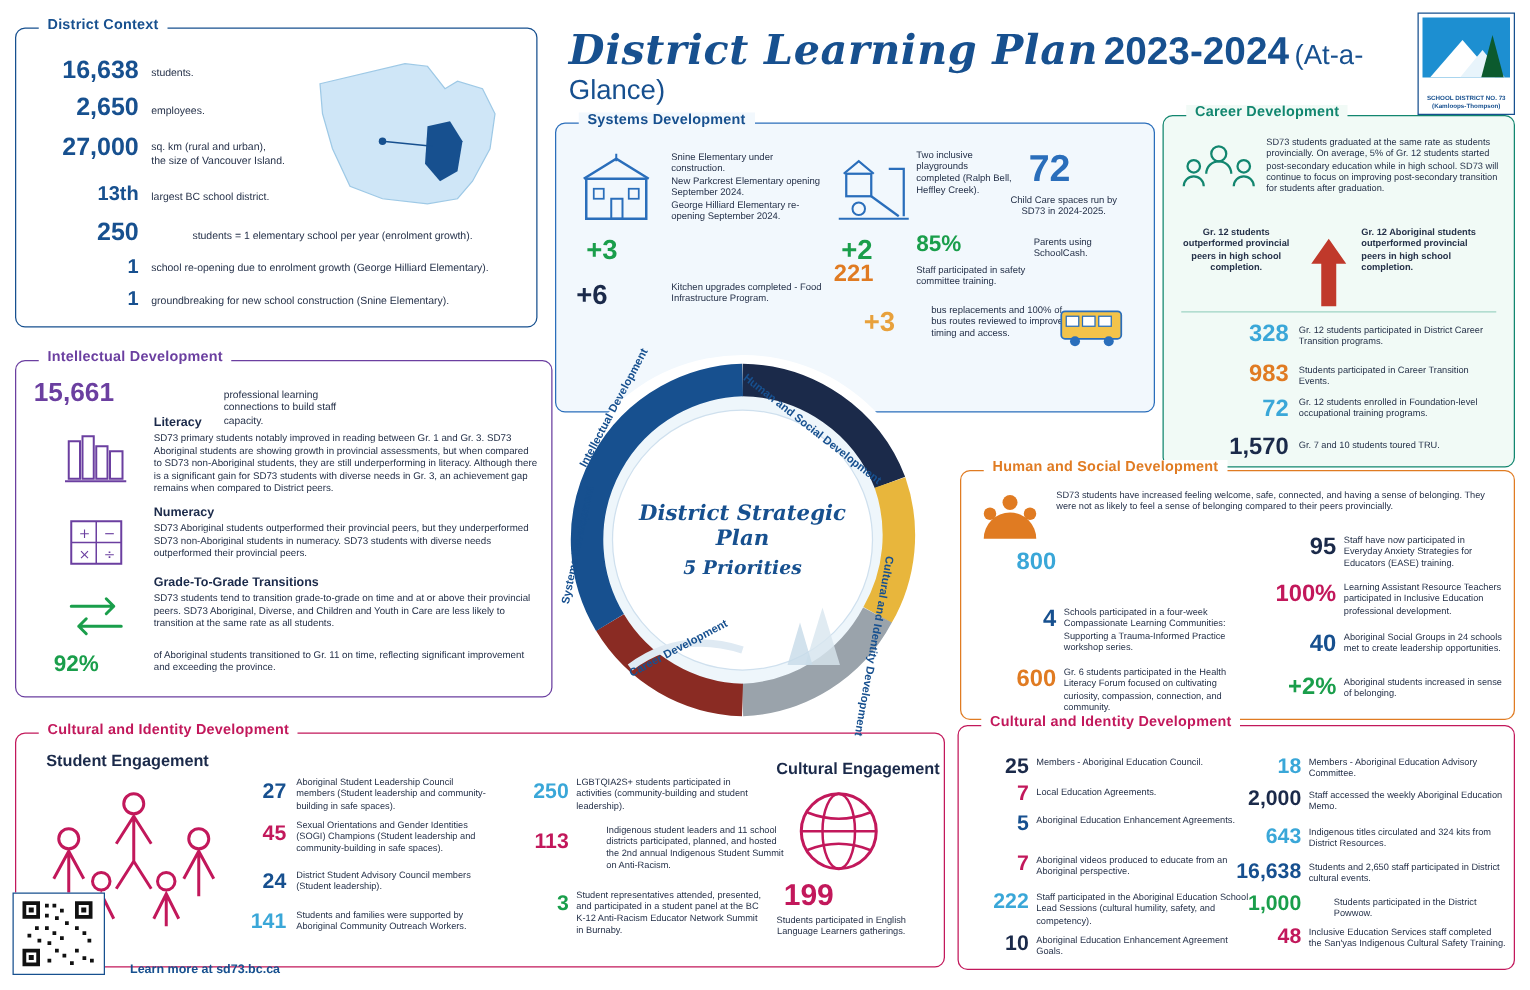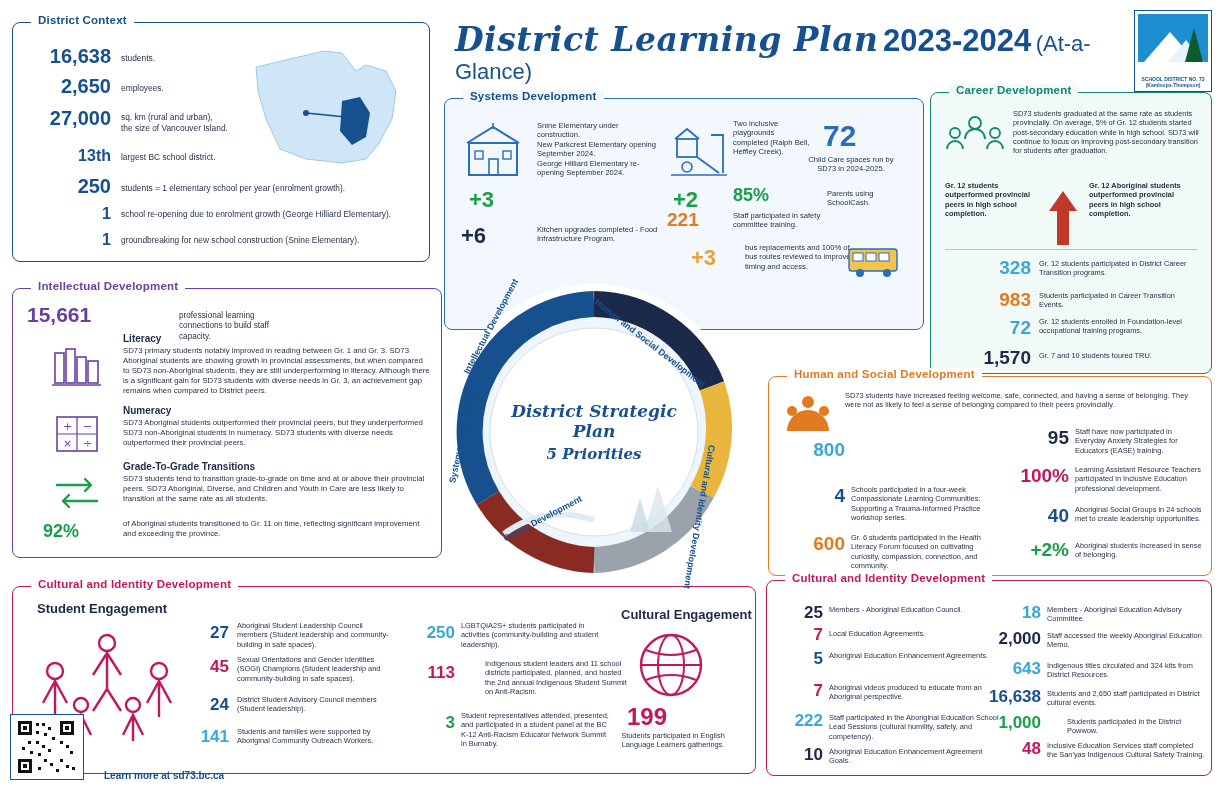--- a/index.html
+++ b/index.html
@@ -131,21 +131,21 @@
     <div class="dc-num">27,000</div>
     <div class="dc-txt" style="white-space:pre-line; padding-top:5px; width:120px;">sq. km (rural and urban),
 the size of Vancouver Island.</div>
   </div>
   <div class="dc-row" style="left:6px; top:124px;">
     <div class="dc-num small">13th</div>
     <div class="dc-txt" style="padding-top:5px;">largest BC school district.</div>
   </div>
   <div class="dc-row" style="left:6px; top:152px;">
     <div class="dc-num">250</div>
-    <div class="dc-txt" style="width:290px;">students = 1 elementary school per year (enrolment growth).</div>
+    <div class="dc-txt" style="width:290px;text-align:center;">students = 1 elementary school per year (enrolment growth).</div>
   </div>
   <div class="dc-row" style="left:6px; top:182px;">
     <div class="dc-num small">1</div>
     <div class="dc-txt" style="padding-top:4px; width:290px;">school re-opening due to enrolment growth (George Hilliard Elementary).</div>
   </div>
   <div class="dc-row" style="left:6px; top:208px;">
     <div class="dc-num small">1</div>
     <div class="dc-txt" style="padding-top:4px; width:290px;">groundbreaking for new school construction (Snine Elementary).</div>
   </div>
 </div>
@@ -250,21 +250,21 @@
   <svg style="position:absolute; left:14px; top:18px; width:60px; height:52px;" viewBox="0 0 60 52">
     <circle cx="30" cy="12" r="6" fill="none" stroke="#12866f" stroke-width="1.8"></circle>
     <path d="M20 28 a10 10 0 0 1 20 0" fill="none" stroke="#12866f" stroke-width="1.8"></path>
     <circle cx="10" cy="22" r="5" fill="none" stroke="#12866f" stroke-width="1.8"></circle>
     <path d="M2 38 a8 8 0 0 1 16 0" fill="none" stroke="#12866f" stroke-width="1.8"></path>
     <circle cx="50" cy="22" r="5" fill="none" stroke="#12866f" stroke-width="1.8"></circle>
     <path d="M42 38 a8 8 0 0 1 16 0" fill="none" stroke="#12866f" stroke-width="1.8"></path>
   </svg>
   <div class="cd-txt" style="left:82px; top:16px; width:188px;">SD73 students graduated at the same rate as students provincially. On average, 5% of Gr. 12 students started post-secondary education while in high school. SD73 will continue to focus on improving post-secondary transition for students after graduation.</div>
 
-  <div class="cd-txt" style="left:14px; top:88px; width:88px; font-weight:bold;">Gr. 12 students outperformed provincial peers in high school completion.</div>
+  <div class="cd-txt" style="left:14px; top:88px; width:88px; font-weight:bold;text-align:center;">Gr. 12 students outperformed provincial peers in high school completion.</div>
   <div class="cd-txt" style="left:158px; top:88px; width:104px; font-weight:bold;">Gr. 12 Aboriginal students outperformed provincial peers in high school completion.</div>
   <svg style="position:absolute; left:112px; top:96px; width:40px; height:60px;" viewBox="0 0 40 60">
     <path d="M20 2 L34 22 H26 V56 H14 V22 H6 Z" fill="#c0392b"></path>
   </svg>
   <div style="position:absolute; left:14px; top:156px; right:14px; height:1px; background:#9ed3c4;"></div>
 
   <div class="cd-num" style="left:10px; top:164px; width:90px; font-size:19px; color:#3aa7d8;">328</div>
   <div class="cd-txt" style="left:108px; top:166px; width:160px;">Gr. 12 students participated in District Career Transition programs.</div>
 
   <div class="cd-num" style="left:10px; top:196px; width:90px; font-size:19px; color:#e07b22;">983</div>

